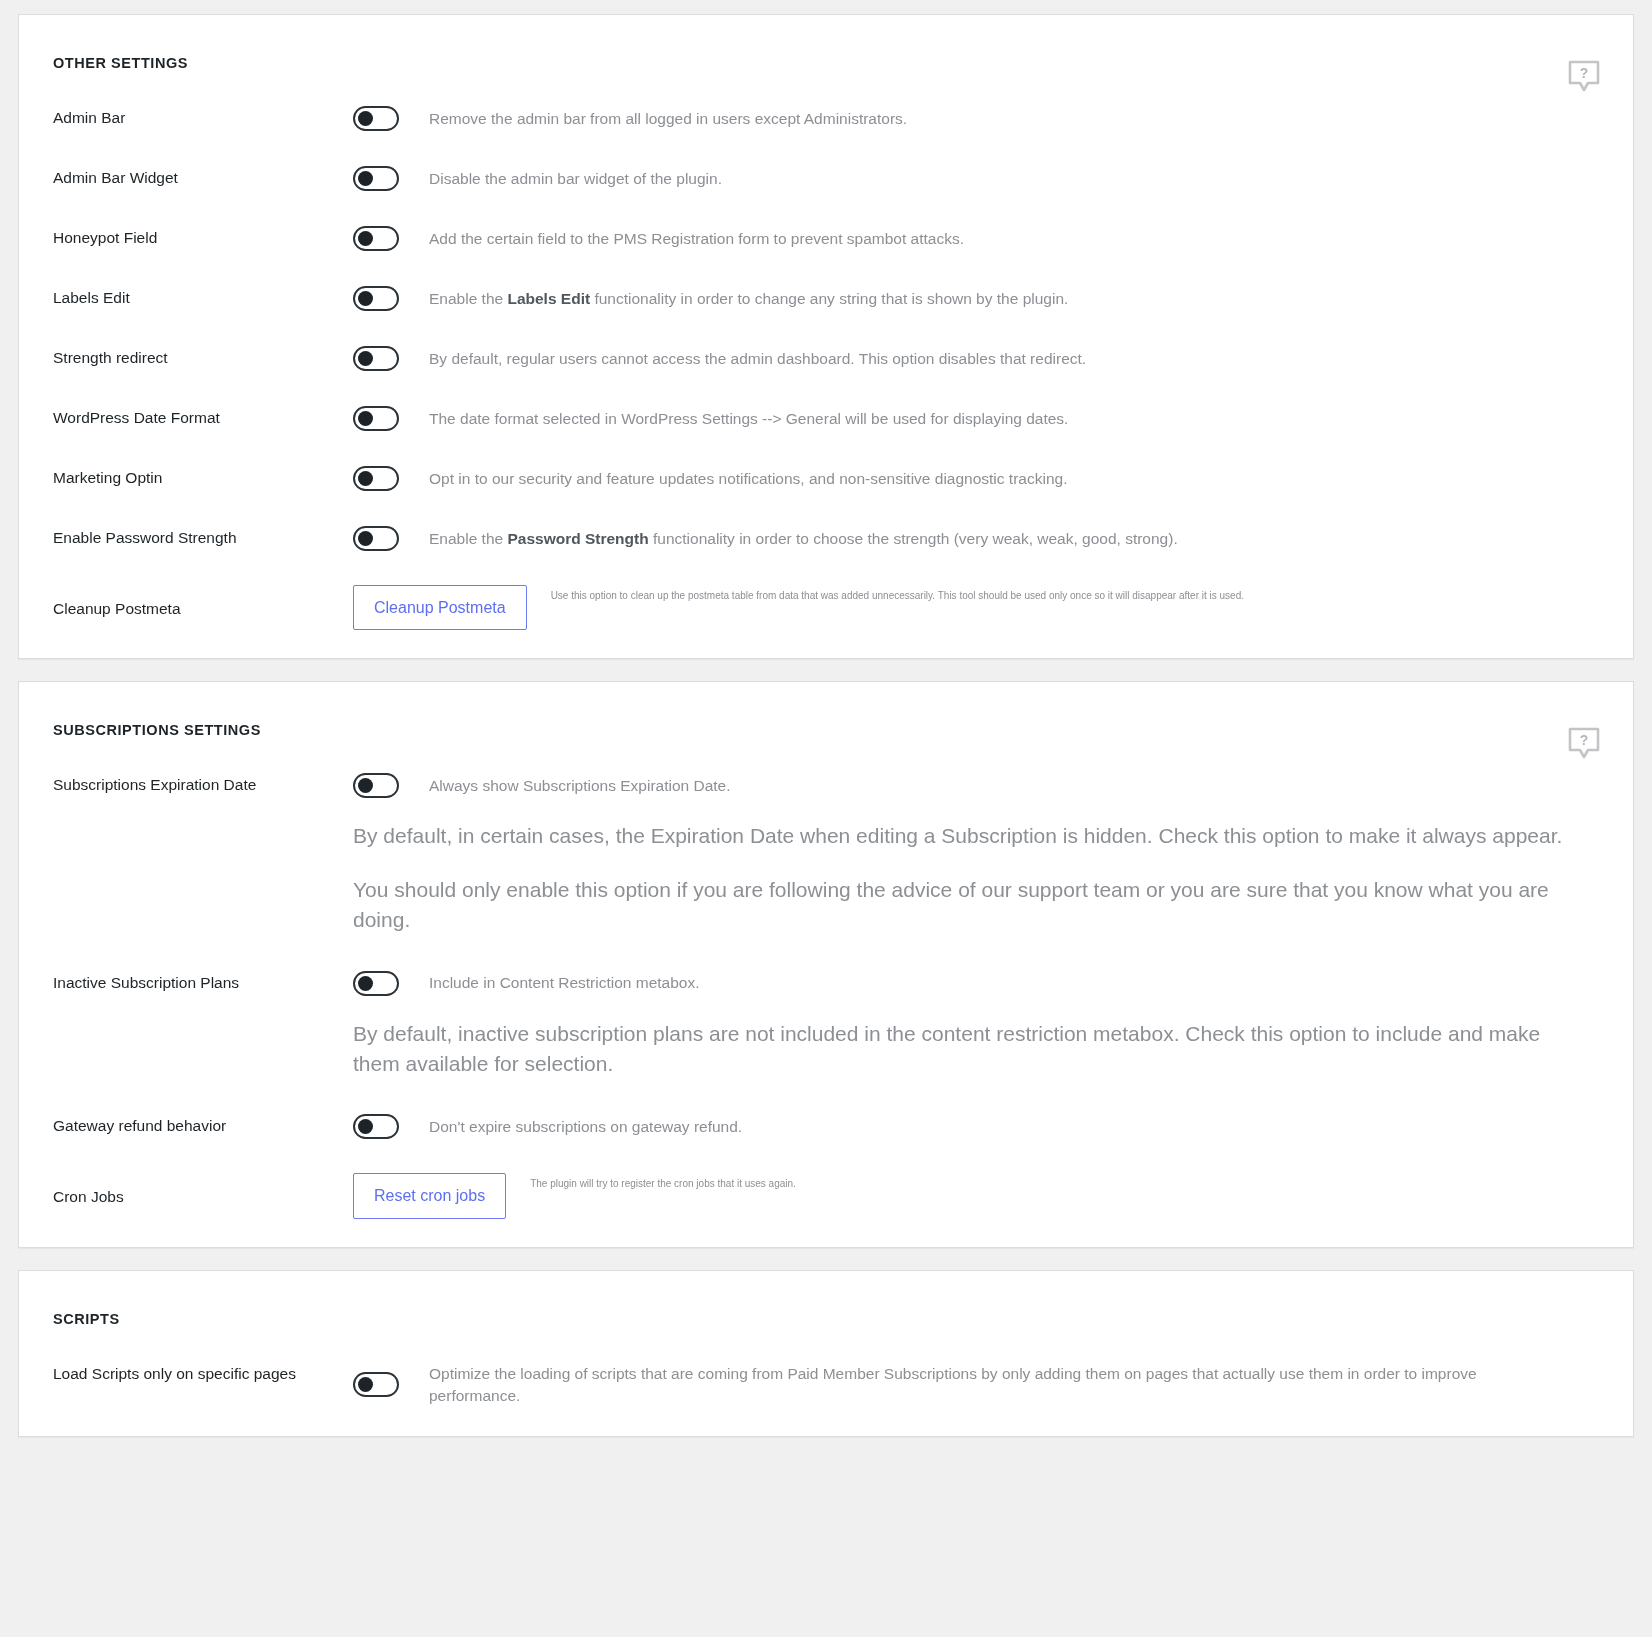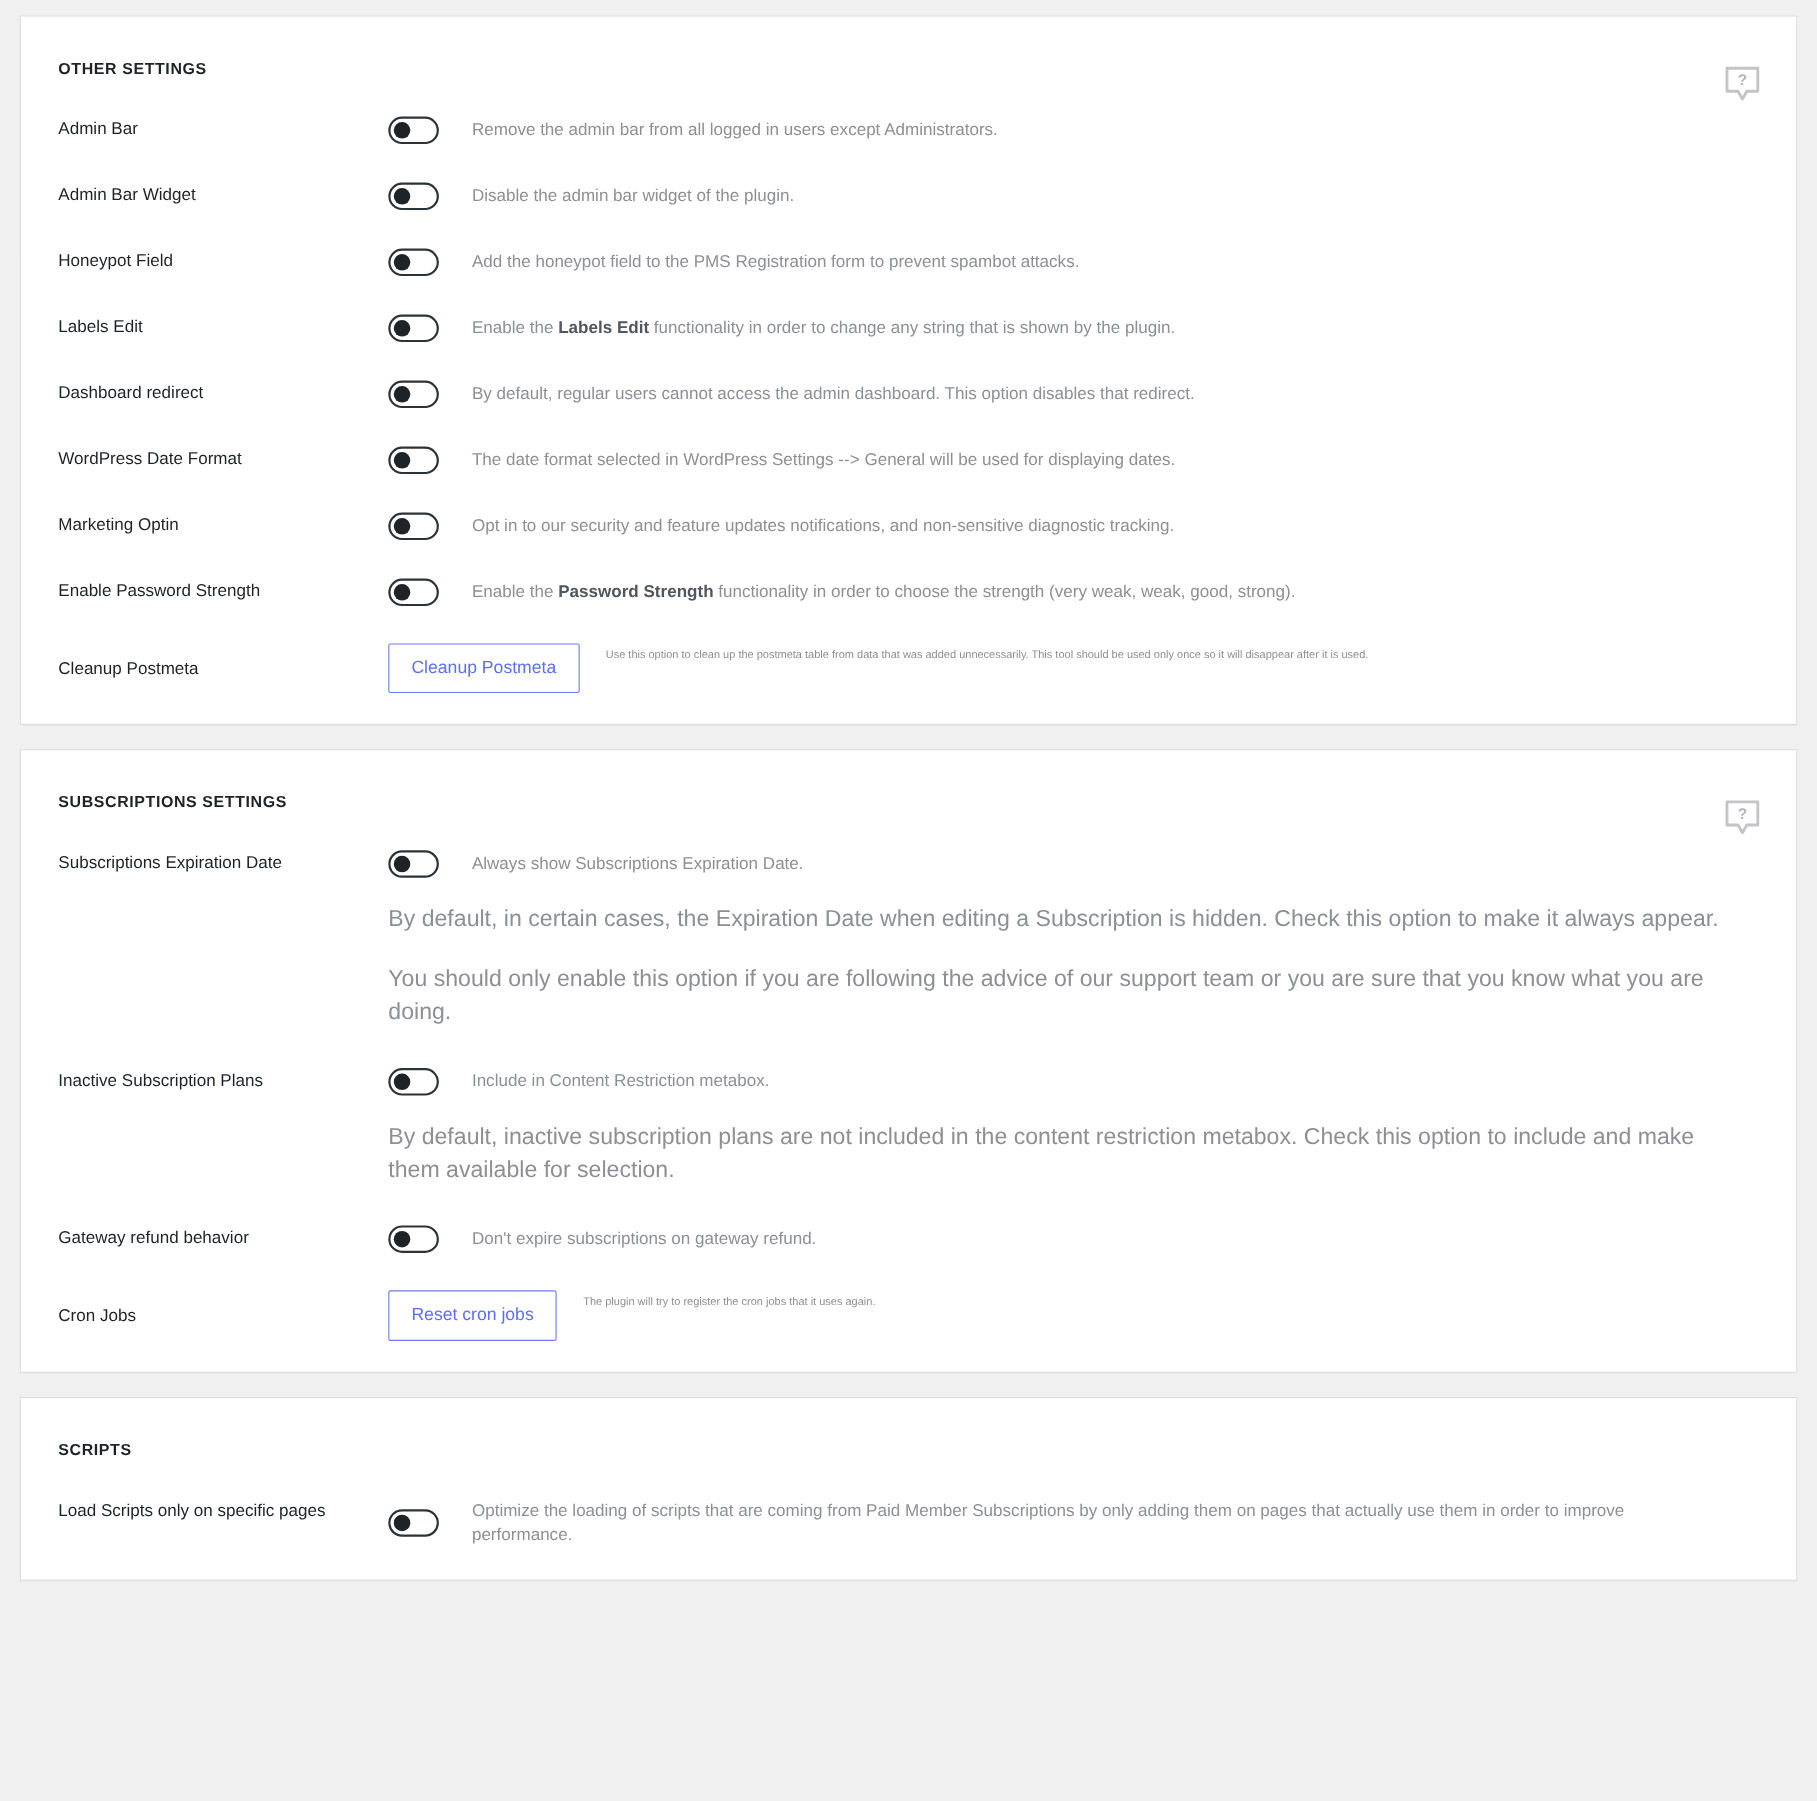--- a/index.html
+++ b/index.html
@@ -188,37 +188,37 @@
           </div>
         </div>
       </div>
       <div class="row">
         <div class="row-label">Honeypot Field</div>
         <div class="row-body">
           <div class="row-main">
             <div class="toggle">
               <span class="knob"></span>
             </div>
-            <div class="desc">Add the honeypot field to the PMS Registration form to prevent spambot attacks.</div>
+            <div class="desc">Add the certain field to the PMS Registration form to prevent spambot attacks.</div>
           </div>
         </div>
       </div>
       <div class="row">
         <div class="row-label">Labels Edit</div>
         <div class="row-body">
           <div class="row-main">
             <div class="toggle">
               <span class="knob"></span>
             </div>
             <div class="desc"><span>Enable the </span><strong>Labels Edit</strong><span> functionality in order to change any string that is shown by the plugin.</span></div>
           </div>
         </div>
       </div>
       <div class="row">
-        <div class="row-label">Dashboard redirect</div>
+        <div class="row-label">Strength redirect</div>
         <div class="row-body">
           <div class="row-main">
             <div class="toggle">
               <span class="knob"></span>
             </div>
             <div class="desc">By default, regular users cannot access the admin dashboard. This option disables that redirect.</div>
           </div>
         </div>
       </div>
       <div class="row">

